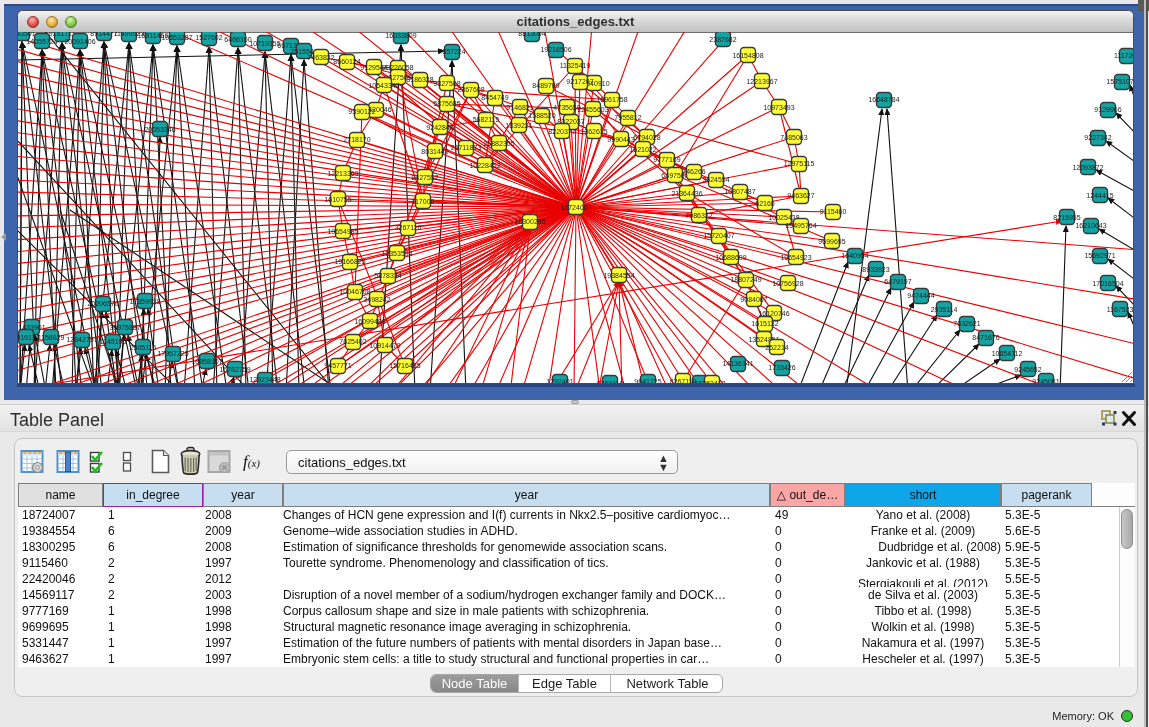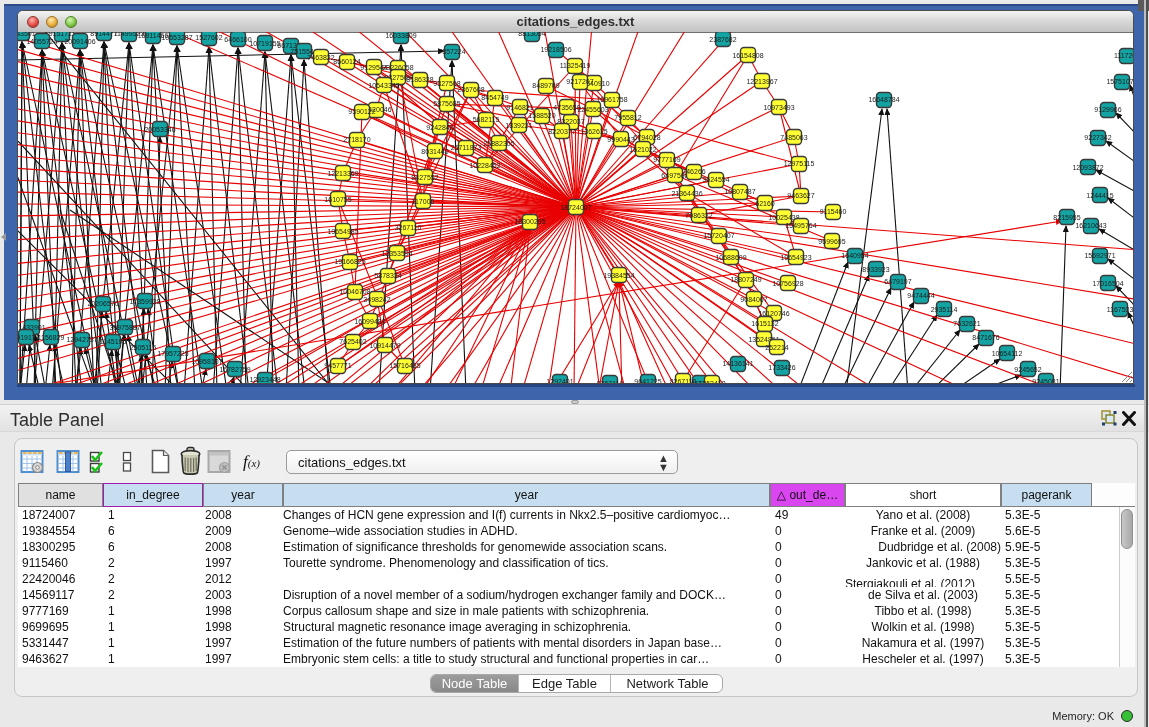--- a/index.html
+++ b/index.html
@@ -793,22 +793,22 @@
   <span style="position:absolute;left:11px;top:4px;font-size:13px;color:#111">citations_edges.txt</span>
   <span style="position:absolute;right:8px;top:1px;font-size:11px;color:#333">▲</span>
   <span style="position:absolute;right:8px;top:10px;font-size:11px;color:#333">▼</span>
 </div>
 
 <div class="abs" style="left:18px;top:483px;width:1117px;height:184px;background:#fff;border:1px solid #8f8f8f"></div>
 <div class="abs" style="left:18px;top:483px;width:85px;height:24px;background:#e0e0e0;border:1px solid #7f7f7f;font-size:12px;color:#111;text-align:center;line-height:23px;overflow:hidden">name</div>
 <div class="abs" style="left:103px;top:483px;width:100px;height:24px;background:#c6def0;border:1px solid #a21caf;font-size:12px;color:#111;text-align:center;line-height:23px;overflow:hidden">in_degree</div>
 <div class="abs" style="left:203px;top:483px;width:80px;height:24px;background:#c6def0;border:1px solid #7f7f7f;font-size:12px;color:#111;text-align:center;line-height:23px;overflow:hidden">year</div>
 <div class="abs" style="left:283px;top:483px;width:487px;height:24px;background:#c6def0;border:1px solid #7f7f7f;font-size:12px;color:#111;text-align:center;line-height:23px;overflow:hidden">year</div>
-<div class="abs" style="left:770px;top:483px;width:75px;height:24px;background:#d946ef;border:1px solid #7f7f7f;font-size:12px;color:#111;text-align:center;line-height:23px;overflow:hidden">△ out_de…</div>
-<div class="abs" style="left:845px;top:483px;width:156px;height:24px;background:#ffffff;border:1px solid #7f7f7f;font-size:12px;color:#111;text-align:center;line-height:23px;overflow:hidden">short</div>
+<div class="abs" style="left:770px;top:483px;width:75px;height:24px;background:#fca5a5;border:1px solid #7f7f7f;font-size:12px;color:#111;text-align:center;line-height:23px;overflow:hidden">△ out_de…</div>
+<div class="abs" style="left:845px;top:483px;width:156px;height:24px;background:#0ea5e9;border:1px solid #7f7f7f;font-size:12px;color:#111;text-align:center;line-height:23px;overflow:hidden">short</div>
 <div class="abs" style="left:1001px;top:483px;width:91px;height:24px;background:#c6def0;border:1px solid #7f7f7f;font-size:12px;color:#111;text-align:center;line-height:23px;overflow:hidden">pagerank</div>
 <div class="abs" style="left:1092px;top:483px;width:43px;height:24px;background:#fdfdfd;border-bottom:1px solid #7f7f7f"></div>
 <div style="position:absolute;left:18px;top:507px;width:1101px;height:16px;background:#fff;font-size:12px;color:#111">
     <span style="position:absolute;left:4px;top:1px">18724007</span>
     <span style="position:absolute;left:90px;top:1px">1</span>
     <span style="position:absolute;left:187px;top:1px">2008</span>
     <span style="position:absolute;left:265px;top:1px;width:482px;overflow:hidden;white-space:nowrap">Changes of HCN gene expression and I(f) currents in Nkx2.5–positive cardiomyoc…</span>
     <span style="position:absolute;left:757px;top:1px">49</span>
     <span style="position:absolute;left:827px;top:1px;width:156px;text-align:center">Yano et al. (2008)</span>
     <span style="position:absolute;left:987px;top:1px">5.3E-5</span>
@@ -838,21 +838,21 @@
     <span style="position:absolute;left:265px;top:1px;width:482px;overflow:hidden;white-space:nowrap">Tourette syndrome. Phenomenology and classification of tics.</span>
     <span style="position:absolute;left:757px;top:1px">0</span>
     <span style="position:absolute;left:827px;top:1px;width:156px;text-align:center">Jankovic et al. (1988)</span>
     <span style="position:absolute;left:987px;top:1px">5.3E-5</span>
   </div>
 <div style="position:absolute;left:18px;top:571px;width:1101px;height:16px;background:#fff;font-size:12px;color:#111">
     <span style="position:absolute;left:4px;top:1px">22420046</span>
     <span style="position:absolute;left:90px;top:1px">2</span>
     <span style="position:absolute;left:187px;top:1px">2012</span>
     <span style="position:absolute;left:757px;top:1px">0</span>
-    <span style="position:absolute;left:827px;top:6px;width:156px;text-align:left">Stergiakouli et al. (2012)</span>
+    <span style="position:absolute;left:827px;top:6px;width:156px;text-align:center">Stergiakouli et al. (2012)</span>
     <span style="position:absolute;left:987px;top:1px">5.5E-5</span>
   </div>
 <div style="position:absolute;left:18px;top:587px;width:1101px;height:16px;background:#fff;font-size:12px;color:#111">
     <span style="position:absolute;left:4px;top:1px">14569117</span>
     <span style="position:absolute;left:90px;top:1px">2</span>
     <span style="position:absolute;left:187px;top:1px">2003</span>
     <span style="position:absolute;left:265px;top:1px;width:482px;overflow:hidden;white-space:nowrap">Disruption of a novel member of a sodium/hydrogen exchanger family and DOCK…</span>
     <span style="position:absolute;left:757px;top:1px">0</span>
     <span style="position:absolute;left:827px;top:1px;width:156px;text-align:center">de Silva et al. (2003)</span>
     <span style="position:absolute;left:987px;top:1px">5.3E-5</span>

